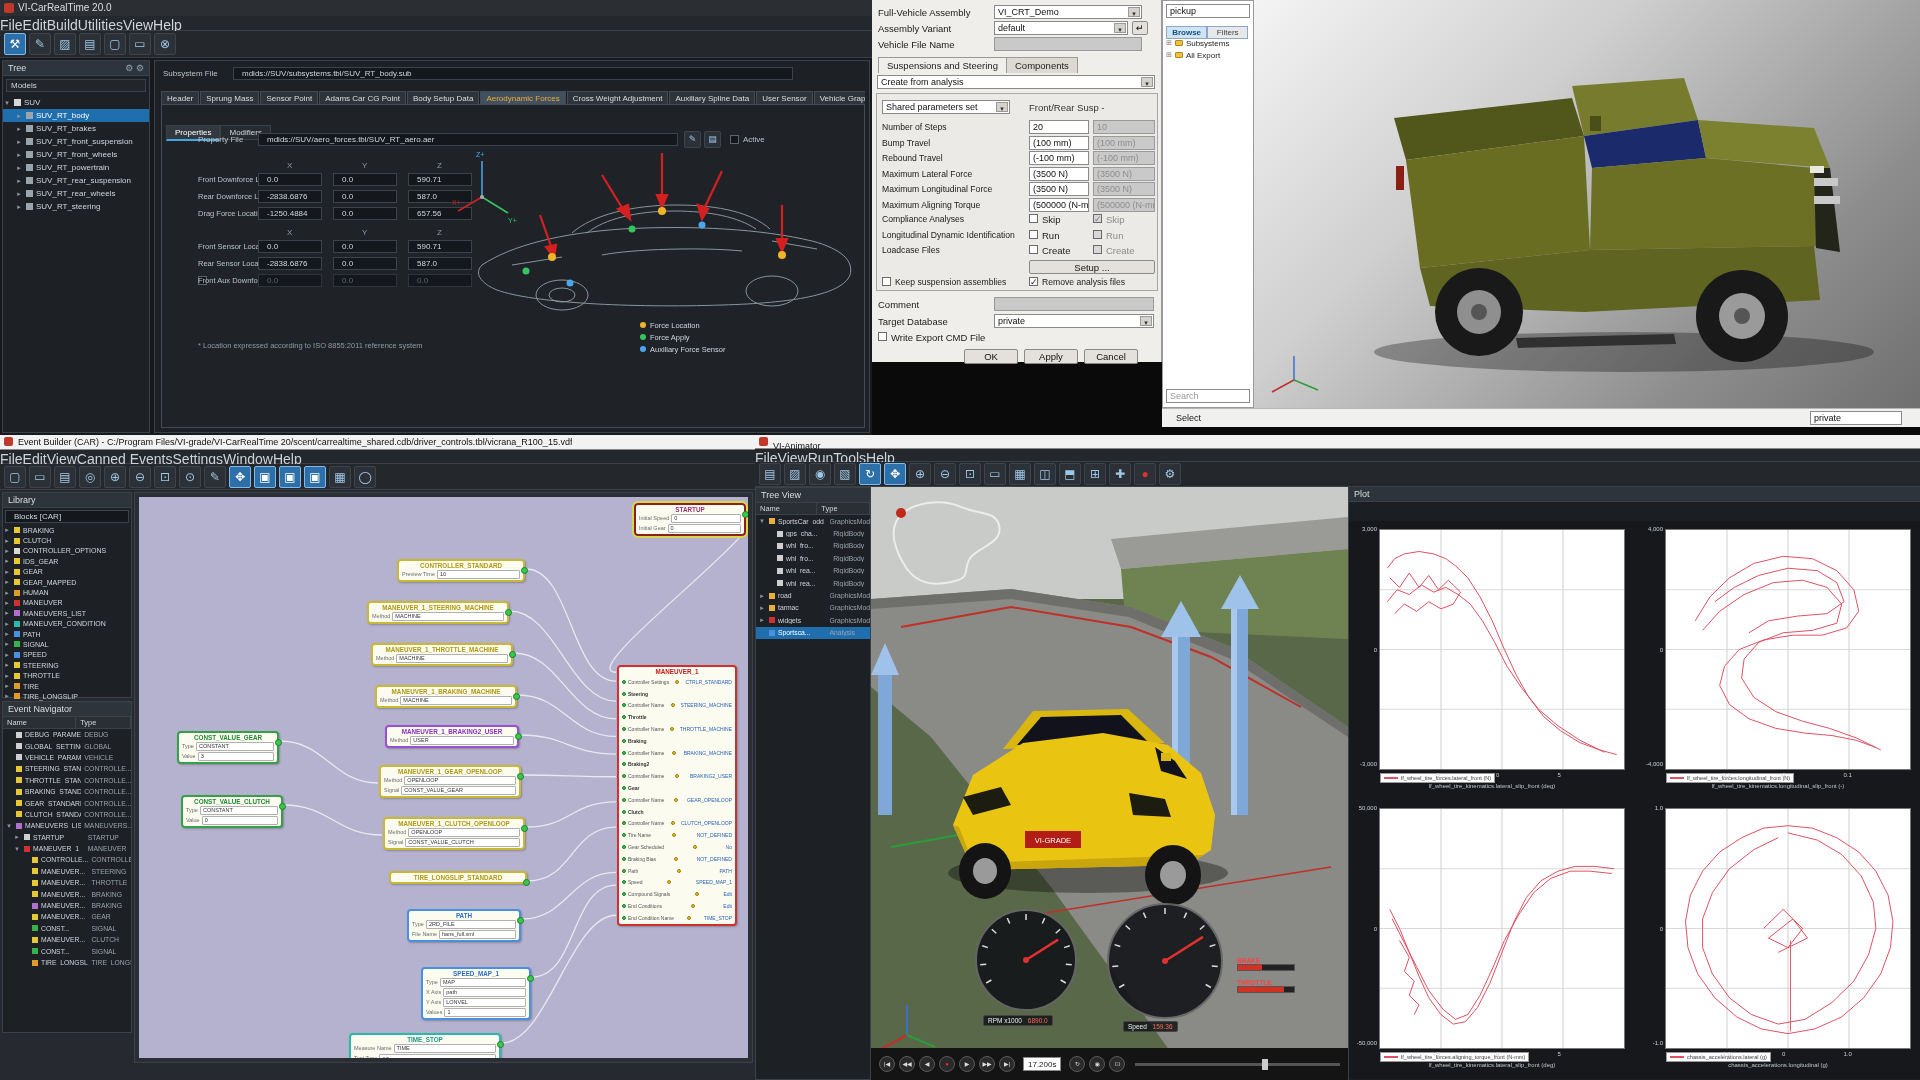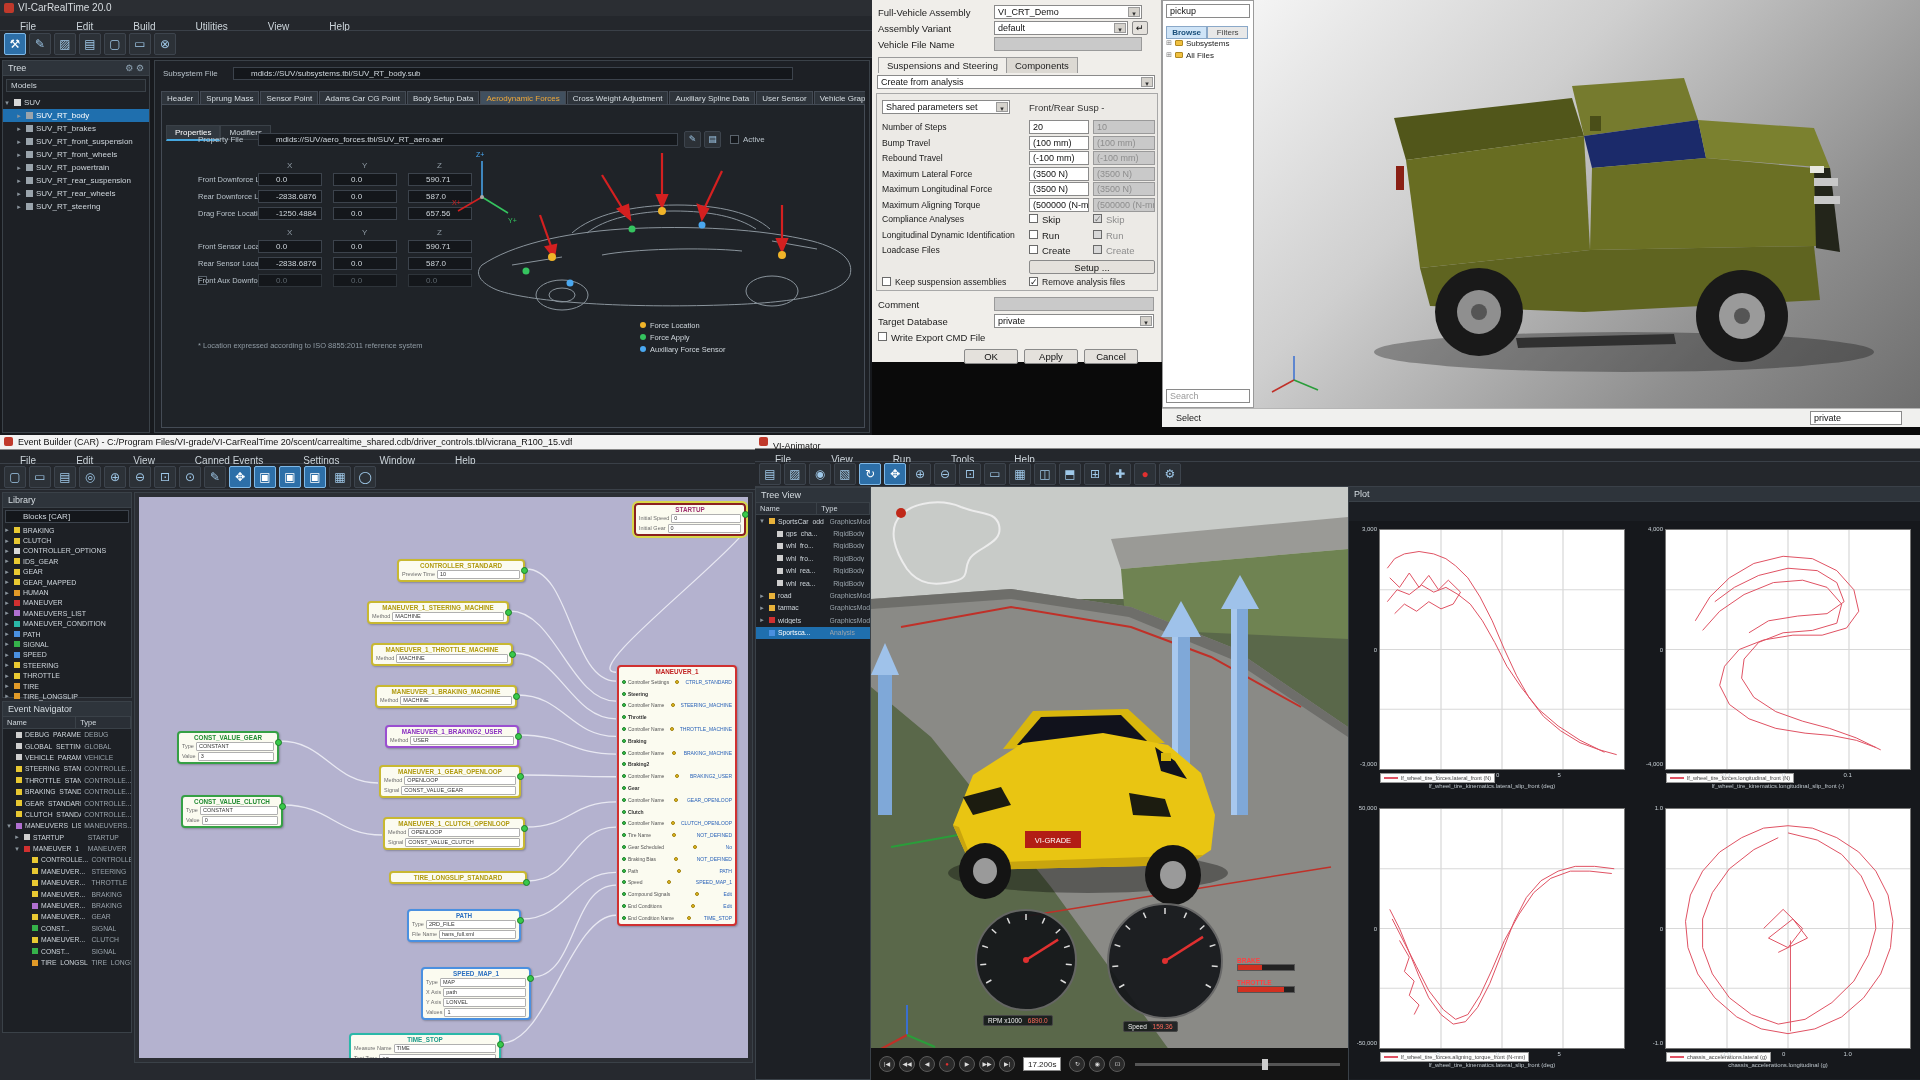--- a/index.html
+++ b/index.html
@@ -3,27 +3,27 @@
 <meta charset="utf-8">
 <style>
 *{margin:0;padding:0;box-sizing:border-box}
 html,body{width:1920px;height:1080px;background:#000;font-family:"Liberation Sans","DejaVu Sans",sans-serif;overflow:hidden;position:relative}
 .abs{position:absolute}
 
 .dk{background:#17191d;color:#cfd6dc}
 .dk-titlebar{background:#2b2e33;color:#d9dee2;font-size:10px;line-height:16px;padding-left:18px}
 .win-ico{position:absolute;left:4px;top:3px;width:10px;height:10px;background:#c0392b;border-radius:2px}
 .menubar{background:#24272c;border-bottom:1px solid #3a4048}
-.menu-item{display:inline-block;padding:0 20px;font-size:10px;color:#cdd5db;line-height:15px}
+.menu-item{display:inline-block;padding:0 0;font-size:14px;color:#cdd5db;line-height:15px}
 .tbar{background:#24272c;border-bottom:1px solid #3a4048;display:flex;align-items:center;gap:3px;padding:2px 4px}
 .tb-btn{width:22px;height:22px;border:1px solid #3d444d;background:#2c3137;color:#9fc8e8;font-size:12px;line-height:20px;text-align:center;border-radius:2px}
 .tb-btn.on{background:#2d6fa8;border-color:#7fb9e8;color:#fff}
 .panel{background:#1d2025;border:1px solid #3a4148}
 .panel-hdr{background:#2e343b;color:#d6dde2;font-size:9px;line-height:14px;padding:0 5px;border-bottom:1px solid #3a4148}
-.fld{background:#14171b;border:1px solid #3c434c;color:#cfd6dc;font-size:8px;padding:0 17px;height:13px;line-height:11px;white-space:nowrap;overflow:hidden}
+.fld{background:#14171b;border:1px solid #3c434c;color:#cfd6dc;font-size:8px;padding:0 8px;height:13px;line-height:11px;white-space:nowrap;overflow:hidden}
 .fld.dis{color:#5e676e;border-color:#2e343a}
 .lbl{color:#b8c2ca;font-size:8px;white-space:nowrap}
 .trow{display:flex;height:13px;align-items:center;font-size:8px;color:#cfd6dc;gap:3px;white-space:nowrap;overflow:hidden}
 .trow.sel{background:#1f6fae;color:#fff}
 .sq{width:7px;height:7px;display:inline-block;flex:0 0 auto}
 .exp{width:8px;color:#8a949c;font-size:7px;text-align:center;flex:0 0 auto}
 .tab{display:inline-block;padding:2px 5px;font-size:8px;color:#d6dde2;background:#2e343b;border:1px solid #444b55;border-bottom:none;margin-right:1px;white-space:nowrap}
 .tab.active{background:#41505f;color:#f0a838}
 .subtab{display:inline-block;padding:2px 8px;font-size:8px;color:#cfd6dc;background:#262b31;border:1px solid #3a4148}
 .subtab.active{background:#31383f;border-bottom:2px solid #45a7e0;color:#fff}
@@ -316,21 +316,21 @@
     <div class="abs" id="browser-tabs" style="left:3px;top:20px;right:3px;height:14px"><span style="display: inline-block; width: 49%; text-align: center; font-size: 8px; padding: 1px 0px; border: 1px solid rgb(138, 168, 200); background: rgb(207, 228, 247); color: rgb(26, 79, 122); font-weight: bold;">Browse</span><span style="display: inline-block; width: 49%; text-align: center; font-size: 8px; padding: 1px 0px; border: 1px solid rgb(138, 168, 200); background: rgb(232, 232, 232); color: rgb(68, 68, 68);">Filters</span></div>
     <div class="abs" id="browser-tree" style="left:3px;top:36px;right:3px">
         <div style="display: flex; align-items: center; gap: 3px; font-size: 8px; color: rgb(34, 34, 34); height: 12px;">
           <span style="font-size: 7px; color: rgb(119, 119, 119);">⊞</span>
           <span style="width: 8px; height: 6px; background: rgb(240, 192, 64); border: 1px solid rgb(176, 136, 32); border-radius: 1px;"></span>
           <span>Subsystems</span>
         </div>
         <div style="display: flex; align-items: center; gap: 3px; font-size: 8px; color: rgb(34, 34, 34); height: 12px;">
           <span style="font-size: 7px; color: rgb(119, 119, 119);">⊞</span>
           <span style="width: 8px; height: 6px; background: rgb(240, 192, 64); border: 1px solid rgb(176, 136, 32); border-radius: 1px;"></span>
-          <span>All Files</span>
+          <span>All Export</span>
         </div>
       </div>
     <div class="wfld" style="position:absolute;left:3px;bottom:4px;right:3px;color:#9a9a9a" id="browser-search-bottom" title="Search">Search</div>
   </div>
 
   <div class="abs" style="left:382px;top:0;width:666px;height:408px;background:linear-gradient(135deg,#f4f4f4 0%,#cfcfcf 35%,#8e8e8e 75%,#6f6f6f 100%)">
     <svg width="666" height="408" viewBox="0 0 666 408">
       <ellipse cx="370" cy="352" rx="250" ry="20" fill="#000" opacity="0.30"></ellipse>
       <polygon points="140,118 318,98 330,136 152,160" fill="#51561a"></polygon>
       <polygon points="152,160 330,136 336,250 166,268" fill="#686d22"></polygon>

